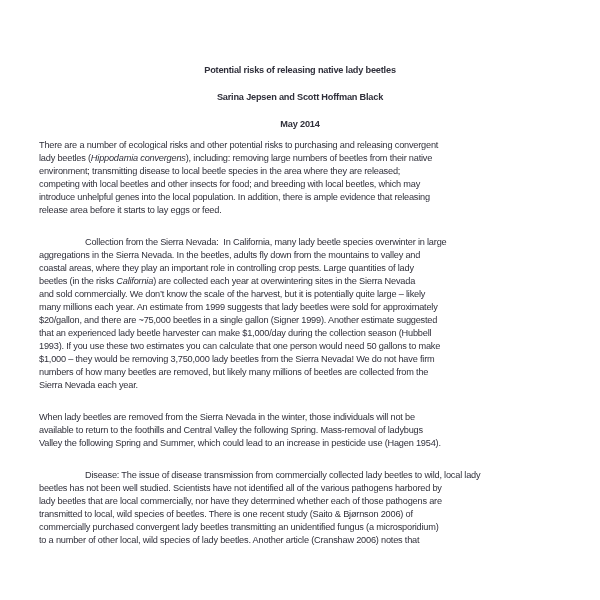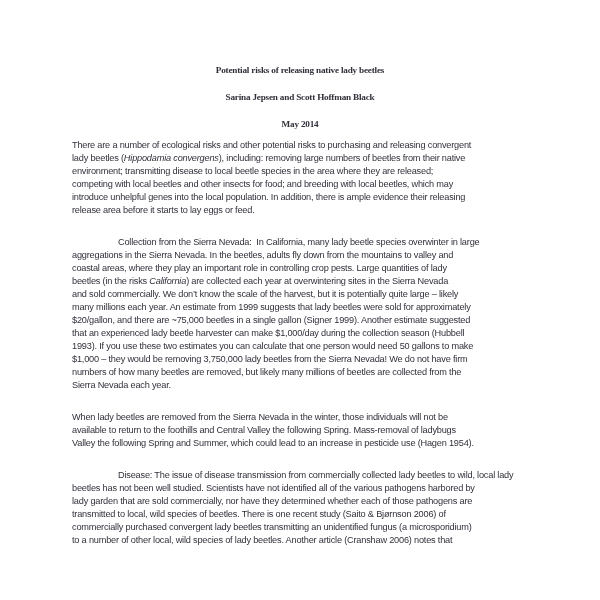--- a/index.html
+++ b/index.html
@@ -20,28 +20,27 @@
     padding-top: 64px;
     text-align: center;
   }
   .doc-header .hline {
     font-size: 9.2px;
     line-height: 13px;
     font-weight: bold;
     letter-spacing: -0.2px;
     margin-bottom: 14px;
     white-space: pre;
-    font-family: Liberation Serif, serif;
   }
   .doc-header .hline:last-child {
     margin-bottom: 0;
   }
   .doc-body {
     margin-top: 8px;
-    padding: 0 72px;
+    padding: 0 39px;
   }
   .paragraph {
     margin: 0 0 19px 0;
   }
   .line {
     font-size: 9.2px;
     line-height: 13px;
     letter-spacing: -0.2px;
     white-space: pre;
   }
@@ -56,21 +55,21 @@
     <div class="hline">Potential risks of releasing native lady beetles</div>
     <div class="hline">Sarina Jepsen and Scott Hoffman Black</div>
     <div class="hline">May 2014</div>
   </div>
   <div class="doc-body" id="doc-body">
       <div class="paragraph">
         <div class="line"><span>There are a number of ecological risks and other potential risks to purchasing and releasing convergent</span></div>
         <div class="line"><span>lady beetles (</span><span class="i">Hippodamia convergens</span><span>), including: removing large numbers of beetles from their native</span></div>
         <div class="line"><span>environment; transmitting disease to local beetle species in the area where they are released;</span></div>
         <div class="line"><span>competing with local beetles and other insects for food; and breeding with local beetles, which may</span></div>
-        <div class="line"><span>introduce unhelpful genes into the local population. In addition, there is ample evidence their releasing</span></div>
+        <div class="line"><span>introduce unhelpful genes into the local population. In addition, there is ample evidence that releasing</span></div>
         <div class="line"><span>release area before it starts to lay eggs or feed.</span></div>
       </div>
       <div class="paragraph">
         <div class="line"><span class="b">Collection from the Sierra Nevada:</span><span>  In California, many lady beetle species overwinter in large</span></div>
         <div class="line"><span>aggregations in the Sierra Nevada. In the beetles, adults fly down from the mountains to valley and</span></div>
         <div class="line"><span>coastal areas, where they play an important role in controlling crop pests. Large quantities of lady</span></div>
         <div class="line"><span>beetles (in the risks </span><span class="i">California</span><span>) are collected each year at overwintering sites in the Sierra Nevada</span></div>
         <div class="line"><span>and sold commercially. We don’t know the scale of the harvest, but it is potentially quite large – likely</span></div>
         <div class="line"><span>many millions each year. An estimate from 1999 suggests that lady beetles were sold for approximately</span></div>
         <div class="line"><span>$20/gallon, and there are ~75,000 beetles in a single gallon (Signer 1999). Another estimate suggested</span></div>
@@ -81,19 +80,19 @@
         <div class="line"><span>Sierra Nevada each year.</span></div>
       </div>
       <div class="paragraph">
         <div class="line"><span>When lady beetles are removed from the Sierra Nevada in the winter, those individuals will not be</span></div>
         <div class="line"><span>available to return to the foothills and Central Valley the following Spring. Mass-removal of ladybugs</span></div>
         <div class="line"><span>Valley the following Spring and Summer, which could lead to an increase in pesticide use (Hagen 1954).</span></div>
       </div>
       <div class="paragraph">
         <div class="line"><span class="b">Disease:</span><span> The issue of disease transmission from commercially collected lady beetles to wild, local lady</span></div>
         <div class="line"><span>beetles has not been well studied. Scientists have not identified all of the various pathogens harbored by</span></div>
-        <div class="line"><span>lady garden that are sold commercially, nor have they determined whether each of those pathogens are</span></div>
+        <div class="line"><span>lady beetles that are local commercially, nor have they determined whether each of those pathogens are</span></div>
         <div class="line"><span>transmitted to local, wild species of beetles. There is one recent study (Saito &amp; Bjørnson 2006) of</span></div>
         <div class="line"><span>commercially purchased convergent lady beetles transmitting an unidentified fungus (a microsporidium)</span></div>
         <div class="line"><span>to a number of other local, wild species of lady beetles. Another article (Cranshaw 2006) notes that</span></div>
       </div>
     </div>
 </div>
 
 </body></html>

